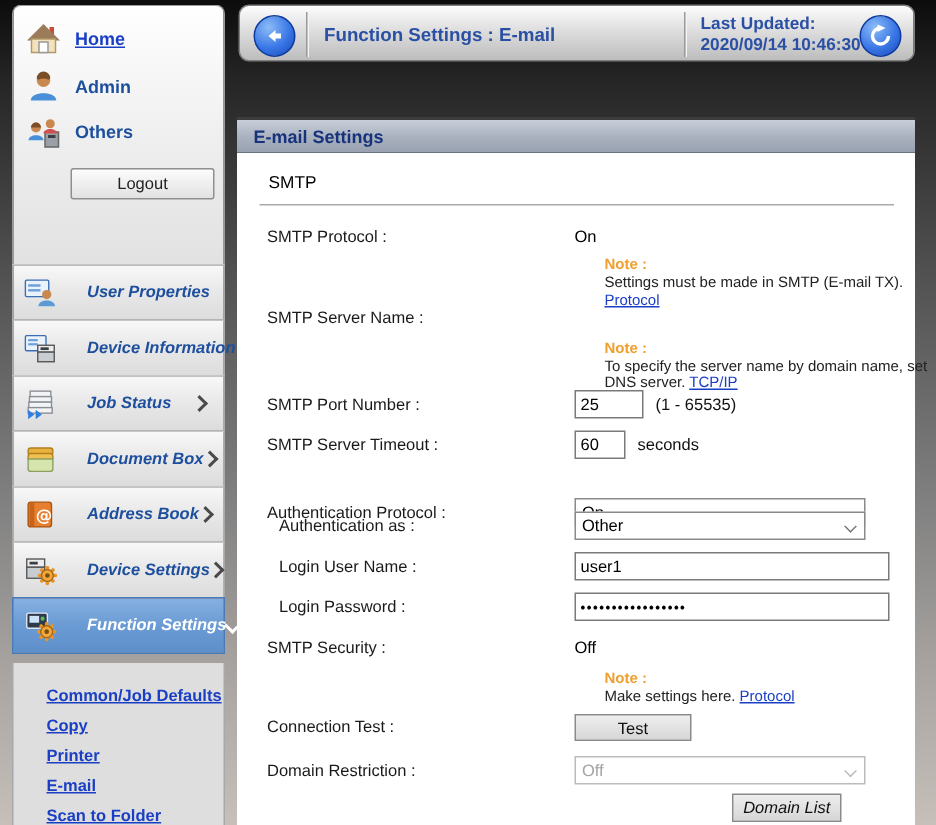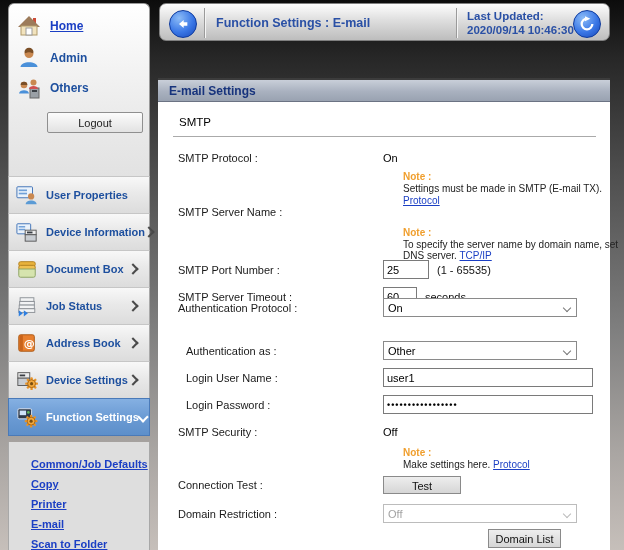--- a/index.html
+++ b/index.html
@@ -25,21 +25,21 @@
     border:1px solid #8f8f8f;border-radius:2px;font-size:11px;color:#222;
     font-family:inherit;text-align:center;line-height:19px;
   }
   .menu{position:absolute;left:0;top:177px;width:142px;}
   .menu-item{
     height:38px;box-sizing:border-box;display:flex;align-items:center;padding-left:7px;
     background:linear-gradient(180deg,#f8f8f8,#e9e9e9 45%,#dcdcdc);
     border:1px solid #a8a8a8;border-top:1px solid #c6c6c6;margin-top:-1px;
   }
   .menu-item svg{width:22px;height:22px;flex:0 0 auto;}
-  .menu-label{font-size:11px;font-weight:bold;color:#1d4f9e;margin-left:8px;white-space:nowrap;}
+  .menu-label{font-size:11px;font-weight:bold;color:#1d4f9e;margin-left:20px;white-space:nowrap;font-style:italic;}
   .menu-item.selected{
     background:linear-gradient(180deg,#85b0e2,#6b9bd4 50%,#5d8fca);
     border:1px solid #4a7ab8;
   }
   .menu-item.selected .menu-label{color:#ffffff;}
   .chev{width:6px;height:6px;border-right:2px solid #4a4a4a;border-bottom:2px solid #4a4a4a;
         margin-left:auto;margin-right:12px;flex:0 0 auto;}
   .chev.right{transform:rotate(-45deg);}
   .chev.down{transform:rotate(45deg);border-color:#ffffff;}
   .submenu{
@@ -92,21 +92,21 @@
   .fselect.disabled .schev{border-color:#bbb;}
   .note{position:absolute;left:245px;width:225px;font-size:10px;color:#222;line-height:11.5px;}
   .note .nlabel{display:block;color:#f09f2e;font-weight:bold;}
   .note a,.nlink{color:#1b3fc4;text-decoration:underline;}
   .note .blocklink{display:block;margin-top:1px;}
   .btn{
     font-family:inherit;font-size:11px;color:#111;text-align:center;
     background:linear-gradient(180deg,#eeeeee,#d6d6d6);border:1px solid #8a8a8a;
   }
   .test-btn{width:78px;height:18px;line-height:16px;}
-  .domain-btn{position:absolute;left:330px;width:73px;height:19px;line-height:17px;}
+  .domain-btn{position:absolute;left:330px;width:73px;height:19px;line-height:17px;font-style:italic;}
 </style>
 </head>
 <body>
 
 <aside class="sidebar">
   <div class="account-panel">
     <div class="acct-row" style="top:10px;">
       <svg viewBox="0 0 24 24">
         <rect x="16" y="4" width="3" height="6" fill="#cc4b37"></rect>
         <polygon points="12,2 1,13 23,13" fill="#9c7b5a"></polygon>
@@ -152,43 +152,43 @@
     <div class="menu-item">
       <svg viewBox="0 0 24 24">
         <rect x="1" y="3" width="15" height="11" rx="1" fill="#eaf2fb" stroke="#3a6db5"></rect>
         <rect x="3" y="5.5" width="7" height="1.6" fill="#6fa0d8"></rect>
         <rect x="3" y="8.5" width="7" height="1.6" fill="#6fa0d8"></rect>
         <rect x="10" y="10" width="12" height="5" fill="#ececec" stroke="#555"></rect>
         <rect x="10" y="15" width="12" height="7" fill="#c9cdd2" stroke="#555"></rect>
         <rect x="12" y="11.5" width="6" height="2" fill="#3a3f45"></rect>
       </svg>
       <span class="menu-label">Device Information</span>
-      <span class="chev right"></span>
-    </div>
-    <div class="menu-item">
-      <svg viewBox="0 0 24 24">
-        <rect x="3" y="4" width="18" height="5" rx="2" fill="#e8b23c" stroke="#b07f1f"></rect>
-        <rect x="3" y="8" width="18" height="5" rx="2" fill="#f0c050" stroke="#b07f1f"></rect>
-        <path d="M3 12 h18 v7 a2 2 0 0 1 -2 2 H5 a2 2 0 0 1 -2 -2 z" fill="#d6e4ae" stroke="#8aa060"></path>
-      </svg>
-      <span class="menu-label">Document Box</span>
       <span class="chev right"></span>
     </div>
     <div class="menu-item">
       <svg viewBox="0 0 24 24">
         <g stroke="#8a8f95" fill="#f2f3f4">
           <rect x="4.5" y="3" width="15" height="4"></rect>
           <rect x="4" y="7" width="16" height="4"></rect>
           <rect x="3.5" y="11" width="16.5" height="4"></rect>
           <rect x="3" y="15" width="17.5" height="4"></rect>
         </g>
         <path d="M3 16.5 l4.5 3.5 -4.5 3.5 z" fill="#2f7fe0"></path>
         <path d="M8.5 16.5 l4.5 3.5 -4.5 3.5 z" fill="#2f7fe0"></path>
       </svg>
       <span class="menu-label">Job Status</span>
+      <span class="chev right"></span>
+    </div>
+    <div class="menu-item">
+      <svg viewBox="0 0 24 24">
+        <rect x="3" y="4" width="18" height="5" rx="2" fill="#e8b23c" stroke="#b07f1f"></rect>
+        <rect x="3" y="8" width="18" height="5" rx="2" fill="#f0c050" stroke="#b07f1f"></rect>
+        <path d="M3 12 h18 v7 a2 2 0 0 1 -2 2 H5 a2 2 0 0 1 -2 -2 z" fill="#d6e4ae" stroke="#8aa060"></path>
+      </svg>
+      <span class="menu-label">Document Box</span>
       <span class="chev right"></span>
     </div>
     <div class="menu-item">
       <svg viewBox="0 0 24 24">
         <rect x="3" y="3" width="17" height="18" rx="2" fill="#e87f2e" stroke="#a85510"></rect>
         <rect x="4" y="3.5" width="3.5" height="17" fill="#c9631a"></rect>
         <text x="8.5" y="16.5" font-size="12" font-weight="bold" fill="#ffffff" font-family="DejaVu Sans">@</text>
       </svg>
       <span class="menu-label">Address Book</span>
       <span class="chev right"></span>
@@ -293,21 +293,21 @@
       <input class="tinput" style="width: 38px;" value="25">
       <span class="suffix">(1 - 65535)</span>
     </div>
 
     <div class="frow" style="top:185px;">
       <span class="flabel">SMTP Server Timeout :</span>
       <input class="tinput" style="width: 26px;" value="60">
       <span class="suffix">seconds</span>
     </div>
 
-    <div class="frow" style="top:196px;">
+    <div class="frow" style="top:230px;">
       <span class="flabel">Authentication Protocol :</span>
       <div class="fselect">
         <span>On</span>
         <span class="schev"></span>
       </div>
     </div>
 
     <div class="frow" style="top:239px;">
       <span class="flabel indent">Authentication as :</span>
       <div class="fselect">

